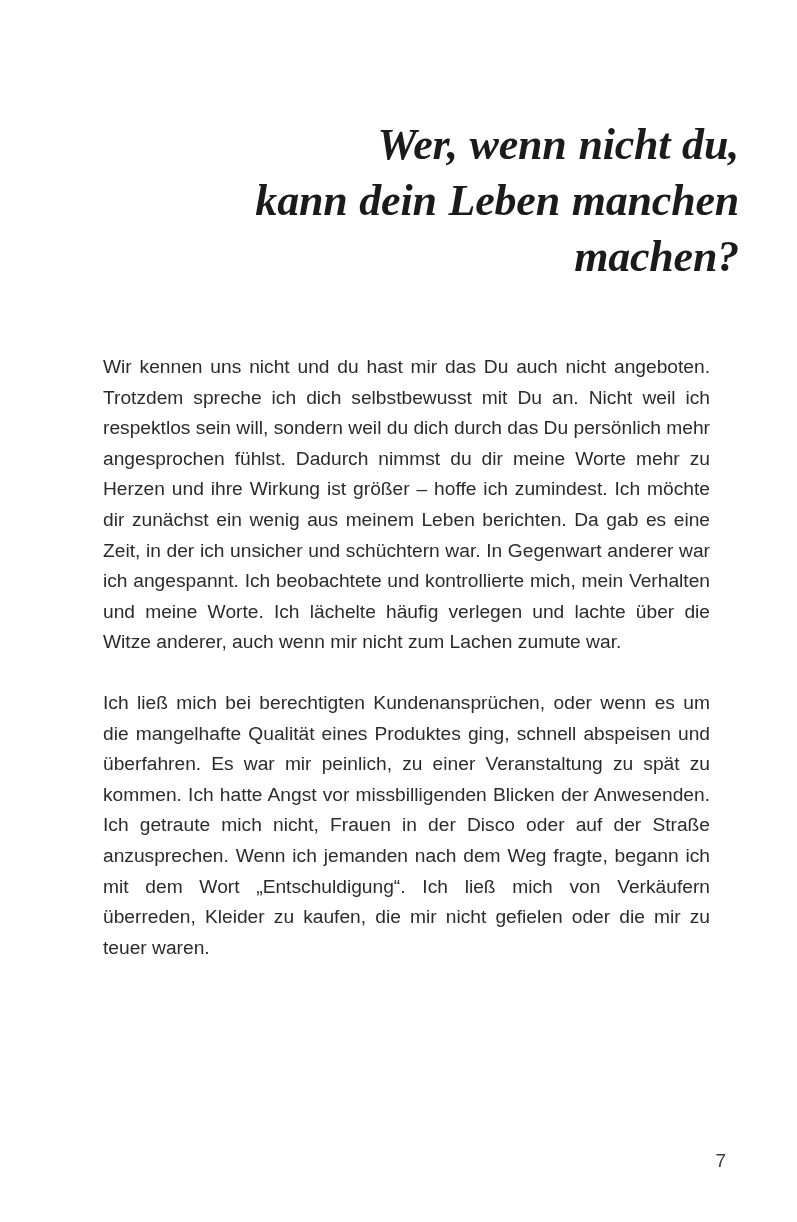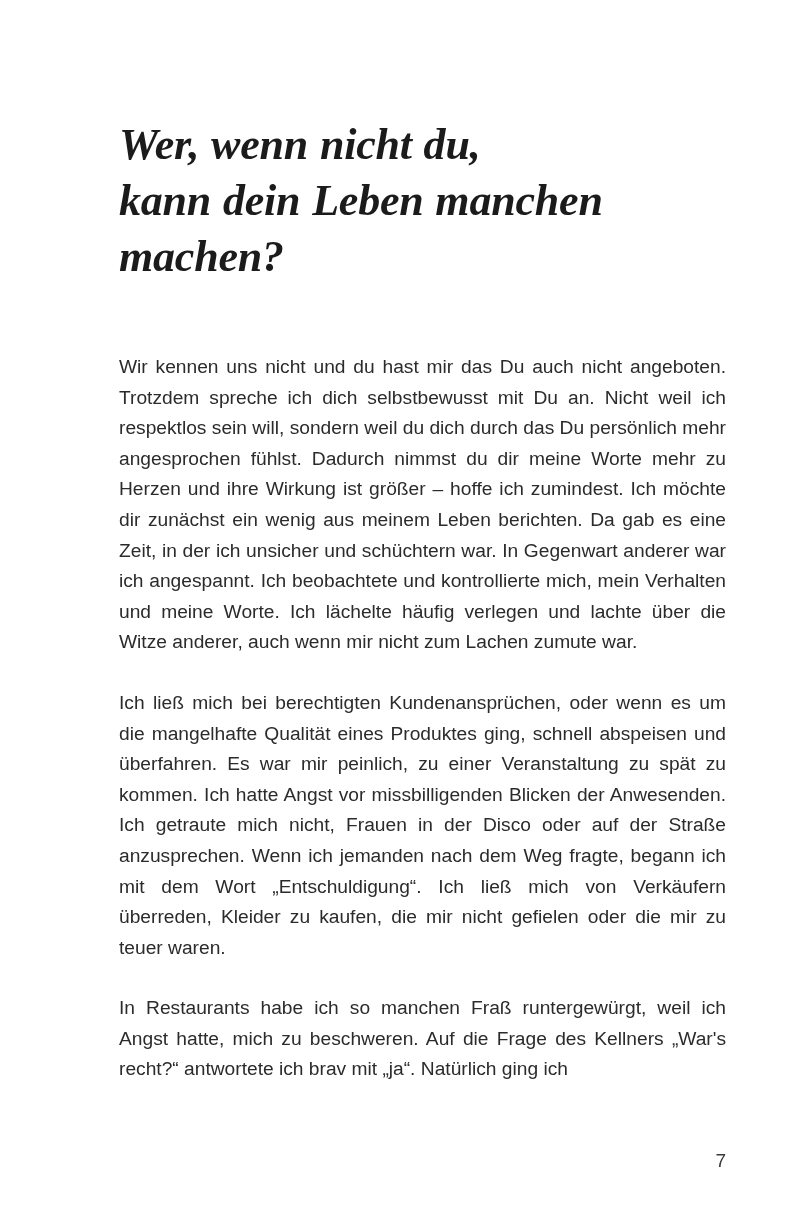--- a/index.html
+++ b/index.html
@@ -25,32 +25,32 @@
     left: 119px;
     top: 117px;
     width: 620px;
     font-family: "Liberation Serif", "DejaVu Serif", serif;
     font-style: italic;
     font-weight: 700;
     font-size: 44px;
     line-height: 56px;
     letter-spacing: -0.2px;
     color: #1b1b1b;
-    text-align: left;
+    text-align: right;
     word-spacing: 1px;
   }
   .chapter-title .tline {
     display: block;
     white-space: nowrap;
   }
 
   
   .body-copy {
     position: absolute;
-    left: 119px;
+    left: 103px;
     top: 352px;
     width: 607px;
   }
 
   .body-copy p {
     margin: 0 0 30px 0;
     padding: 0;
     font-family: "Liberation Sans", "DejaVu Sans", sans-serif;
     font-size: 19.2px;
     line-height: 30.6px;
@@ -85,18 +85,17 @@
 
   <h1 class="chapter-title">
     <span class="tline">Wer, wenn nicht du,</span>
     <span class="tline">kann dein Leben manchen</span>
     <span class="tline">machen?</span>
   </h1>
 
   <div class="body-copy">
     <p>Wir kennen uns nicht und du hast mir das Du auch nicht angeboten. Trotzdem spreche ich dich selbstbewusst mit Du an. Nicht weil ich respektlos sein will, sondern weil du dich durch das Du persönlich mehr angesprochen fühlst. Dadurch nimmst du dir meine Worte mehr zu Herzen und ihre Wirkung ist größer – hoffe ich zumindest. Ich möchte dir zunächst ein wenig aus meinem Leben berichten. Da gab es eine Zeit, in der ich unsicher und schüchtern war. In Gegenwart anderer war ich angespannt. Ich beobachtete und kontrollierte mich, mein Verhalten und meine Worte. Ich lächelte häufig verlegen und lachte über die Witze anderer, auch wenn mir nicht zum Lachen zumute war.</p>
     <p>Ich ließ mich bei berechtigten Kundenansprüchen, oder wenn es um die mangelhafte Qualität eines Produktes ging, schnell abspeisen und überfahren. Es war mir peinlich, zu einer Veranstaltung zu spät zu kommen. Ich hatte Angst vor missbilligenden Blicken der Anwesenden. Ich getraute mich nicht, Frauen in der Disco oder auf der Straße anzusprechen. Wenn ich jemanden nach dem Weg fragte, begann ich mit dem Wort „Entschuldigung“. Ich ließ mich von Verkäufern überreden, Kleider zu kaufen, die mir nicht gefielen oder die mir zu teuer waren.</p>
-    <p>In Restaurants habe ich so manchen Fraß runtergewürgt, weil ich Angst hatte, mich zu beschweren. Auf die Frage des Kellners „War's recht?“ antwortete ich brav mit „ja“. Natürlich ging ich</p>
   </div>
 
   <div class="folio">7</div>
 
 </div>
 
 </body></html>

